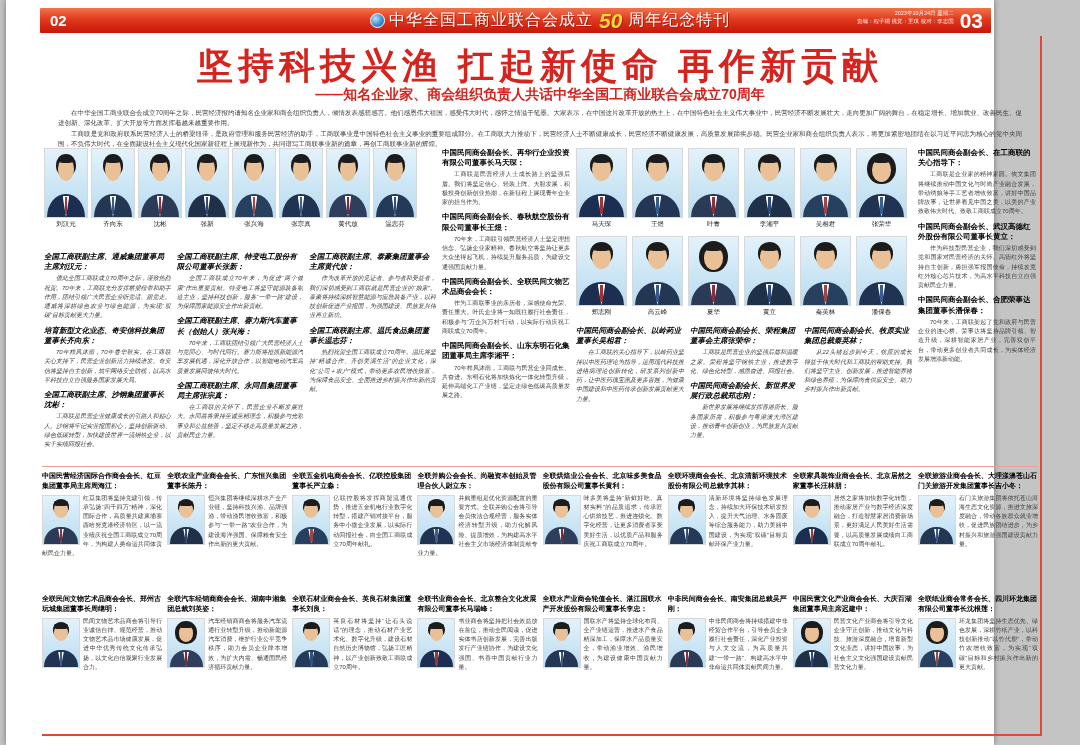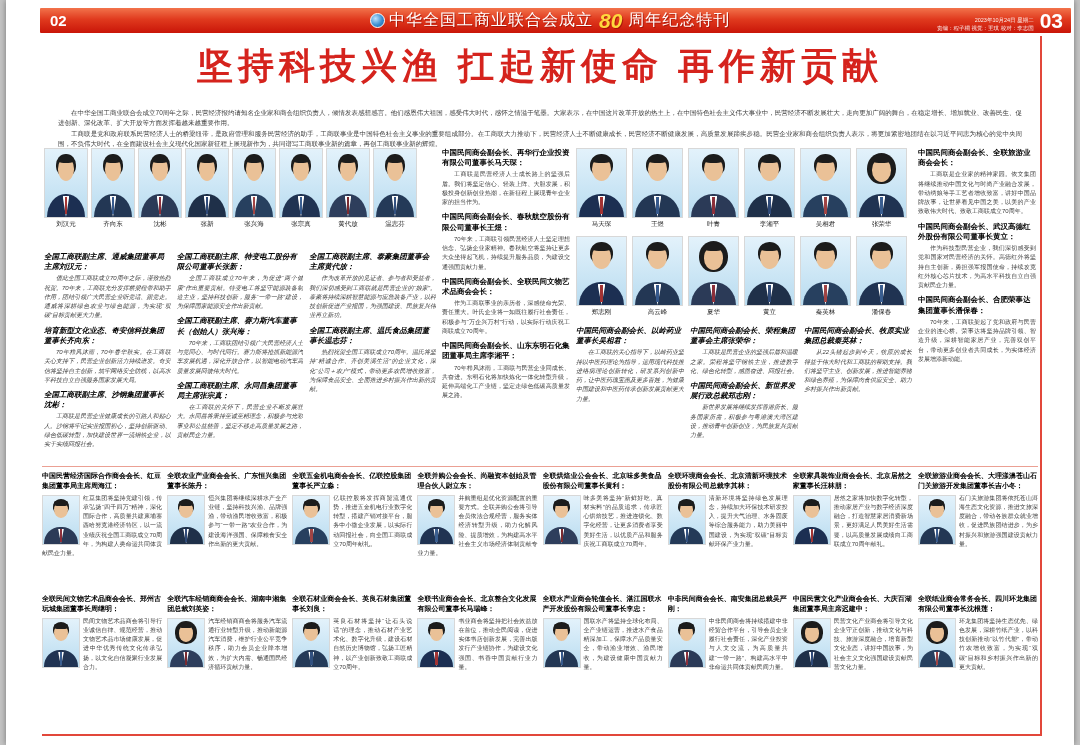--- a/index.html
+++ b/index.html
@@ -1,34 +1,34 @@
 <!DOCTYPE html>
 <html style="--headline-red: #d5231d; --number-yellow: #ffd83d; --photo-blue: #b9dcf0;"><head>
 <meta charset="utf-8">
 <style>
   * { margin:0; padding:0; box-sizing:border-box; }
   html,body { width:1080px; height:745px; font-family:"Liberation Sans","DejaVu Sans",sans-serif; }
   body { background:#c4c4c4; position:relative; overflow:hidden; }
-  .page { position:absolute; left:6px; top:0; width:1068px; height:745px; background:#ffffff;
+  .page { position:absolute; left:6px; top:0; width:988px; height:745px; background:#ffffff;
           box-shadow:0 0 6px rgba(0,0,0,.4); }
 
   
   .masthead { position:absolute; left:34px; top:8px; right:3px; height:25px;
               background:linear-gradient(180deg,#f2734b 0%, #e03a1e 45%, #c91508 100%);
               display:flex; align-items:center; border-radius:1px; }
   .pageno-left { color:#fff; font-weight:bold; font-size:15px; padding-left:10px; width:330px; }
   .mast-center { display:flex; align-items:center; gap:4px; flex:0 0 auto; }
   .logo { width:15px; height:15px; border-radius:50%;
           background:radial-gradient(circle at 35% 35%, #bfe3ff 0%, #3a8ed0 55%, #1c5fa0 100%);
           border:1.5px solid #fff; }
   .mast-text { color:#fff; font-weight:normal; font-size:16px; letter-spacing:1px;
                text-shadow:1px 1px 0 rgba(140,10,0,.6); }
   .mast-70 { color:var(--number-yellow,#ffd83d); font-weight:bold; font-style:italic; font-size:21px;
              margin:0 2px; text-shadow:1px 1px 0 rgba(140,10,0,.6); }
-  .mast-right { margin-left:auto; display:flex; align-items:flex-end; gap:6px; padding-right:8px; }
+  .mast-right { margin-left:auto; display:flex; align-items:flex-start; gap:6px; padding-right:8px; }
   .mast-dates { text-align:right; color:rgba(255,255,255,.92); font-size:5.5px; line-height:1.5; }
   .pageno-right { color:#fff; font-weight:bold; font-size:21px; }
 
   
   .content { position:absolute; left:36px; top:36px; width:1000px; height:700px;
              border-right:2px solid #e2473a; border-bottom:2px solid #e2473a; padding-right:2px; }
   .headline { position:absolute; left:0; top:6px; width:996px; text-align:center;
               font-size:36px; font-weight:bold; color:var(--headline-red,#d5231d); letter-spacing:5px; }
   .deck { position:absolute; left:0; top:50px; width:996px; text-align:center;
           font-size:14px; font-weight:bold; color:var(--headline-red,#d5231d); }
@@ -89,34 +89,35 @@
 </head>
 <body>
 
 <div class="page">
 
   <div class="masthead">
     <div class="pageno-left">02</div>
     <div class="mast-center">
       <span class="logo"></span>
       <span class="mast-text">中华全国工商业联合会成立</span>
-      <span class="mast-70">80</span>
+      <span class="mast-70">50</span>
       <span class="mast-text">周年纪念特刊</span>
     </div>
     <div class="mast-right">
       <div class="mast-dates">
         <div>2023年10月24日 星期二</div>
         <div>责编：程子桐 视觉：王琪 校对：李志国</div>
       </div>
       <div class="pageno-right">03</div>
     </div>
   </div>
 
   <div class="content">
     <h1 class="headline">坚持科技兴渔 扛起新使命 再作新贡献</h1>
+    <h2 class="deck">——知名企业家、商会组织负责人共话中华全国工商业联合会成立70周年</h2>
     <div class="intro">
       <p>在中华全国工商业联合会成立70周年之际，民营经济报约请知名企业家和商会组织负责人，倾情发表感想感言。他们感恩伟大祖国，感受伟大时代，感怀之情溢于笔墨。大家表示，在中国这片改革开放的热土上，在中国特色社会主义伟大事业中，民营经济不断发展壮大，走向更加广阔的舞台，在稳定增长、增加就业、改善民生、促进创新、深化改革、扩大开放等方面发挥着越来越重要作用。</p>
       <p>工商联是党和政府联系民营经济人士的桥梁纽带，是政府管理和服务民营经济的助手，工商联事业是中国特色社会主义事业的重要组成部分。在工商联大力推动下，民营经济人士不断健康成长，民营经济不断健康发展，高质量发展蹄疾步稳。民营企业家和商会组织负责人表示，将更加紧密地团结在以习近平同志为核心的党中央周围，不负伟大时代，在全面建设社会主义现代化国家新征程上展现新作为，共同谱写工商联事业新的篇章，再创工商联事业新的辉煌。</p>
     </div>
 
     <div class="upper">
       <div class="strip" id="left-strip">
           <div class="pcard">
             <div class="avatar pphoto" style="--suit: #1c2f52; --tie: #a23333;">
               <span class="av-hair"></span>
@@ -386,21 +387,21 @@
             <p class="eb">工商联是民营企业的坚强后盾和温暖之家。荣程将坚守钢铁主业，推进数字化、绿色化转型，感恩奋进、回报社会。</p>
             <h3 class="eh">中国民间商会副会长、新世界发展行政总裁郑志刚：</h3>
             <p class="eb">新世界发展将继续发挥香港所长、服务国家所需，积极参与粤港澳大湾区建设，推动青年创新创业，为民族复兴贡献力量。</p>
           </div>
           <div class="col">
             <h3 class="eh">中国民间商会副会长、牧原实业集团总裁秦英林：</h3>
             <p class="eb">从22头猪起步到今天，牧原的成长得益于伟大时代和工商联的帮助支持。我们将坚守主业、创新发展，推进智能养猪和绿色养殖，为保障肉食供应安全、助力乡村振兴作出新贡献。</p>
           </div>
         </div>
       <div id="rightcol">
-          <h3 class="eh">中国民间商会副会长、全联旅游业商会会长：</h3>
+          <h3 class="eh">中国民间商会副会长、在工商联的关心指导下：</h3>
           <p class="eb">工商联是企业家的精神家园。依文集团将继续推动中国文化与时尚产业融合发展，带动绣娘等手工艺者增收致富，讲好中国品牌故事，让世界看见中国之美，以美的产业致敬伟大时代、致敬工商联成立70周年。</p>
           <h3 class="eh">中国民间商会副会长、武汉高德红外股份有限公司董事长黄立：</h3>
           <p class="eb">作为科技型民营企业，我们深切感受到党和国家对民营经济的关怀。高德红外将坚持自主创新，勇担强军报国使命，持续攻克红外核心芯片技术，为高水平科技自立自强贡献民企力量。</p>
           <h3 class="eh">中国民间商会副会长、合肥荣事达集团董事长潘保春：</h3>
           <p class="eb">70年来，工商联架起了党和政府与民营企业的连心桥。荣事达将坚持品牌引领、智造升级，深耕智能家居产业，完善双创平台，带动更多创业者共同成长，为实体经济发展增添新动能。</p>
         </div>
     </div>
 
     <div class="bottom-a">
         <div class="bcell">

